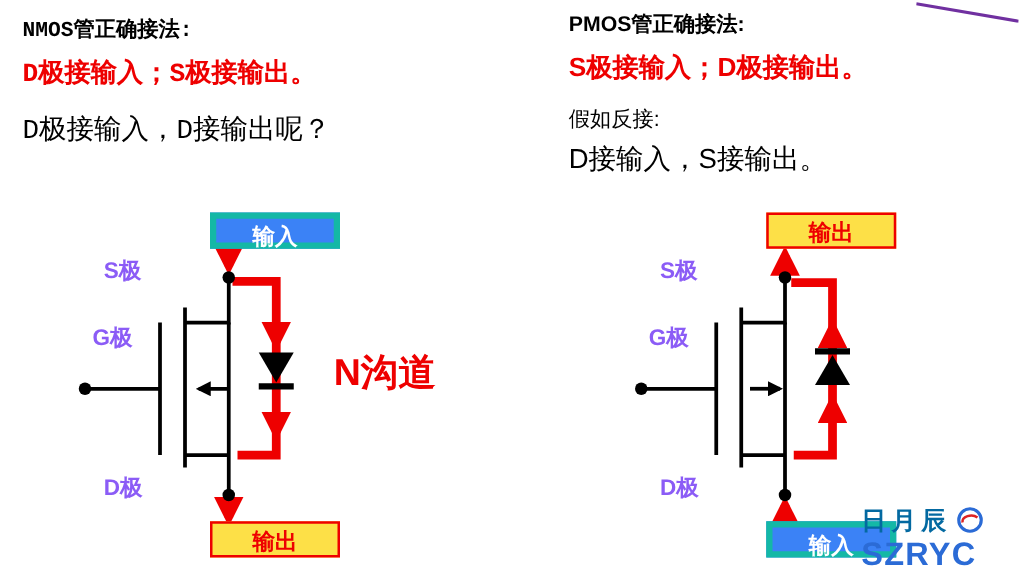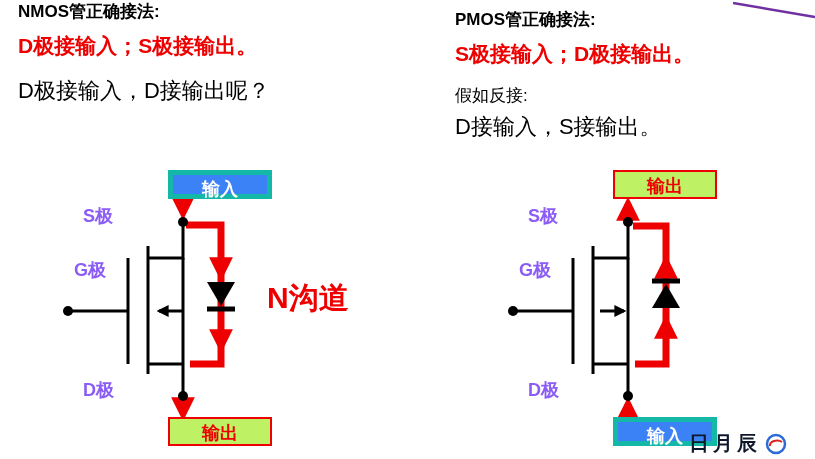--- a/index.html
+++ b/index.html
@@ -3,56 +3,56 @@
 <meta charset="utf-8">
 <style>
   html,body{margin:0;padding:0;}
   body{
     width:815px;height:459px;position:relative;overflow:hidden;
     background:#ffffff;
     font-family:"Liberation Sans","DejaVu Sans",sans-serif;
     color:#000;
   }
   .textblock{position:absolute;width:400px;}
-  .tb-left{left:18px;top:0;}
+  .tb-left{left:18px;top:12px;font-family:Liberation Mono, monospace;}
   .tb-right{left:455px;top:8px;}
   .t-title{font-size:17px;font-weight:600;color:#000;margin:0 0 9px 0;}
   .t-rule{font-size:21px;font-weight:600;color:#ee0000;margin:0 0 16px 0;}
   .t-cond{font-size:17px;font-weight:500;color:#000;margin:0 0 5px 0;}
   .t-question{font-size:22px;font-weight:500;color:#000;margin:0;}
 
   .diagram{position:absolute;width:330px;height:290px;}
   .dg-left{left:55px;top:168px;}
   .dg-right{left:500px;top:168px;}
   .diagram svg{position:absolute;left:0;top:0;}
 
   .io-box{
     position:absolute;left:113px;width:104px;height:29px;
     line-height:29px;text-align:center;
     font-size:18px;font-weight:bold;box-sizing:border-box;
   }
   .io-filled{background:#3b82f6;color:#ffffff;border:5px solid #14b8a6;}
-  .io-outline{background:#bef264;color:#ee0000;border:2px solid #ee0000;}
+  .io-outline{background:#fde047;color:#ee0000;border:2px solid #ee0000;}
   .box-top{top:2px;}
   .box-bottom{top:249px;}
 
   .term-label{position:absolute;font-size:18px;font-weight:bold;color:#8b5cf6;}
   .s-label{left:28px;top:36px;}
   .g-label{left:0px;top:90px;margin-left:19px;}
   .d-label{left:28px;top:210px;}
   .channel-label{
     position:absolute;left:212px;top:110px;
     font-size:30px;font-weight:bold;color:#ee0000;white-space:nowrap;
   }
 
   .corner-decor{position:absolute;right:0;top:0;width:82px;height:20px;}
 
   .logo{position:absolute;right:4px;bottom:2px;width:122px;}
   .logo-row1{display:flex;align-items:center;gap:3px;}
-  .logo-name{font-size:20px;font-weight:bold;color:#0f172a;letter-spacing:4px;white-space:nowrap;}
+  .logo-name{font-size:20px;font-weight:bold;color:#0369a1;letter-spacing:4px;white-space:nowrap;}
   .logo-abbr{font-size:26px;font-weight:bold;color:#2b6bd6;letter-spacing:1px;line-height:1.05;}
 </style>
 </head>
 <body>
 
 <svg class="corner-decor" viewBox="0 0 82 20">
   <line x1="0" y1="3" x2="82" y2="17" stroke="#7030a0" stroke-width="2.5"></line>
 </svg>
 
 <div class="textblock tb-left">
@@ -158,13 +158,14 @@
 </div>
 
 <div class="logo">
   <div class="logo-row1">
     <span class="logo-name">日月辰</span>
     <svg width="24" height="24" viewBox="0 0 24 24">
       <circle cx="12" cy="12" r="9" fill="none" stroke="#2b6bd6" stroke-width="2.5"></circle>
       <path d="M6,14 A7,5 0 0 1 18,10" fill="none" stroke="#dd2222" stroke-width="2"></path>
     </svg>
   </div>
+  <div class="logo-abbr">SZRYC</div>
 </div>
 
 </body></html>

